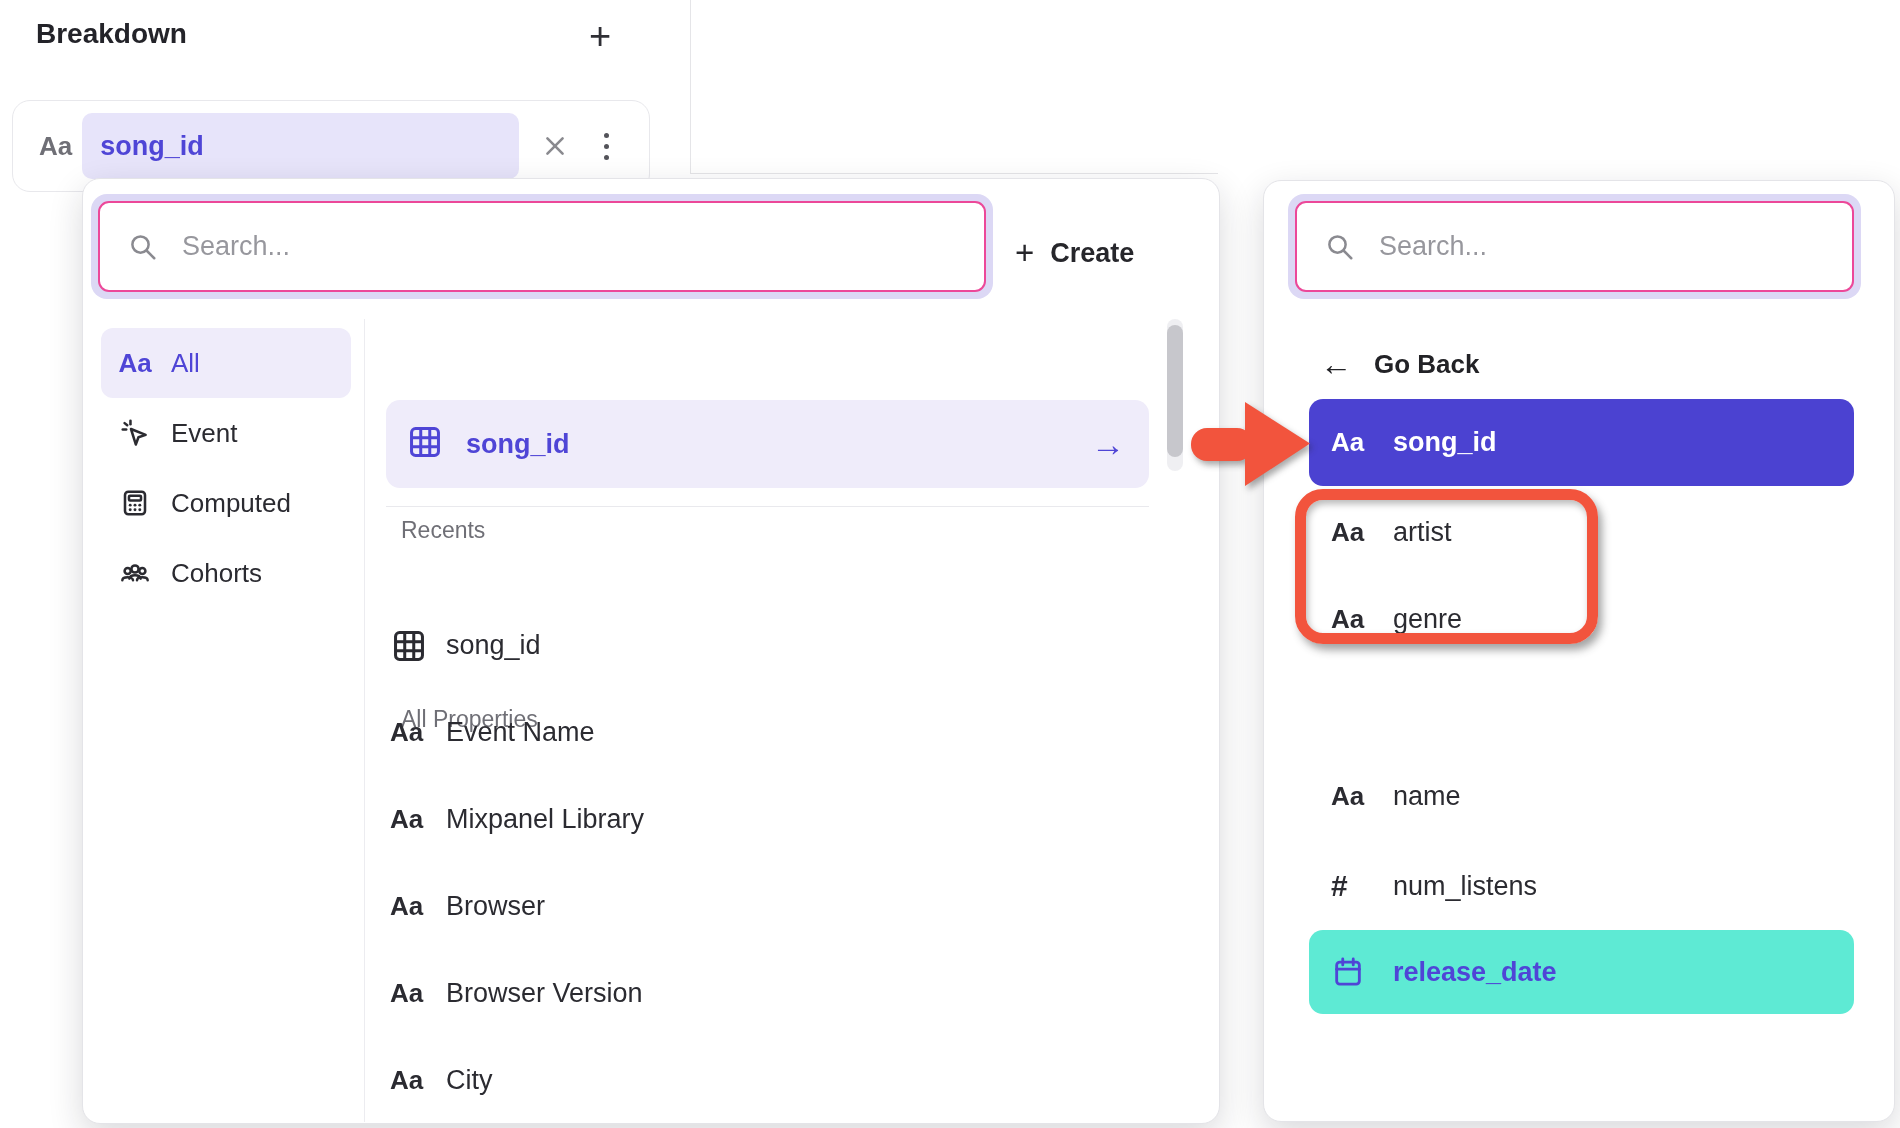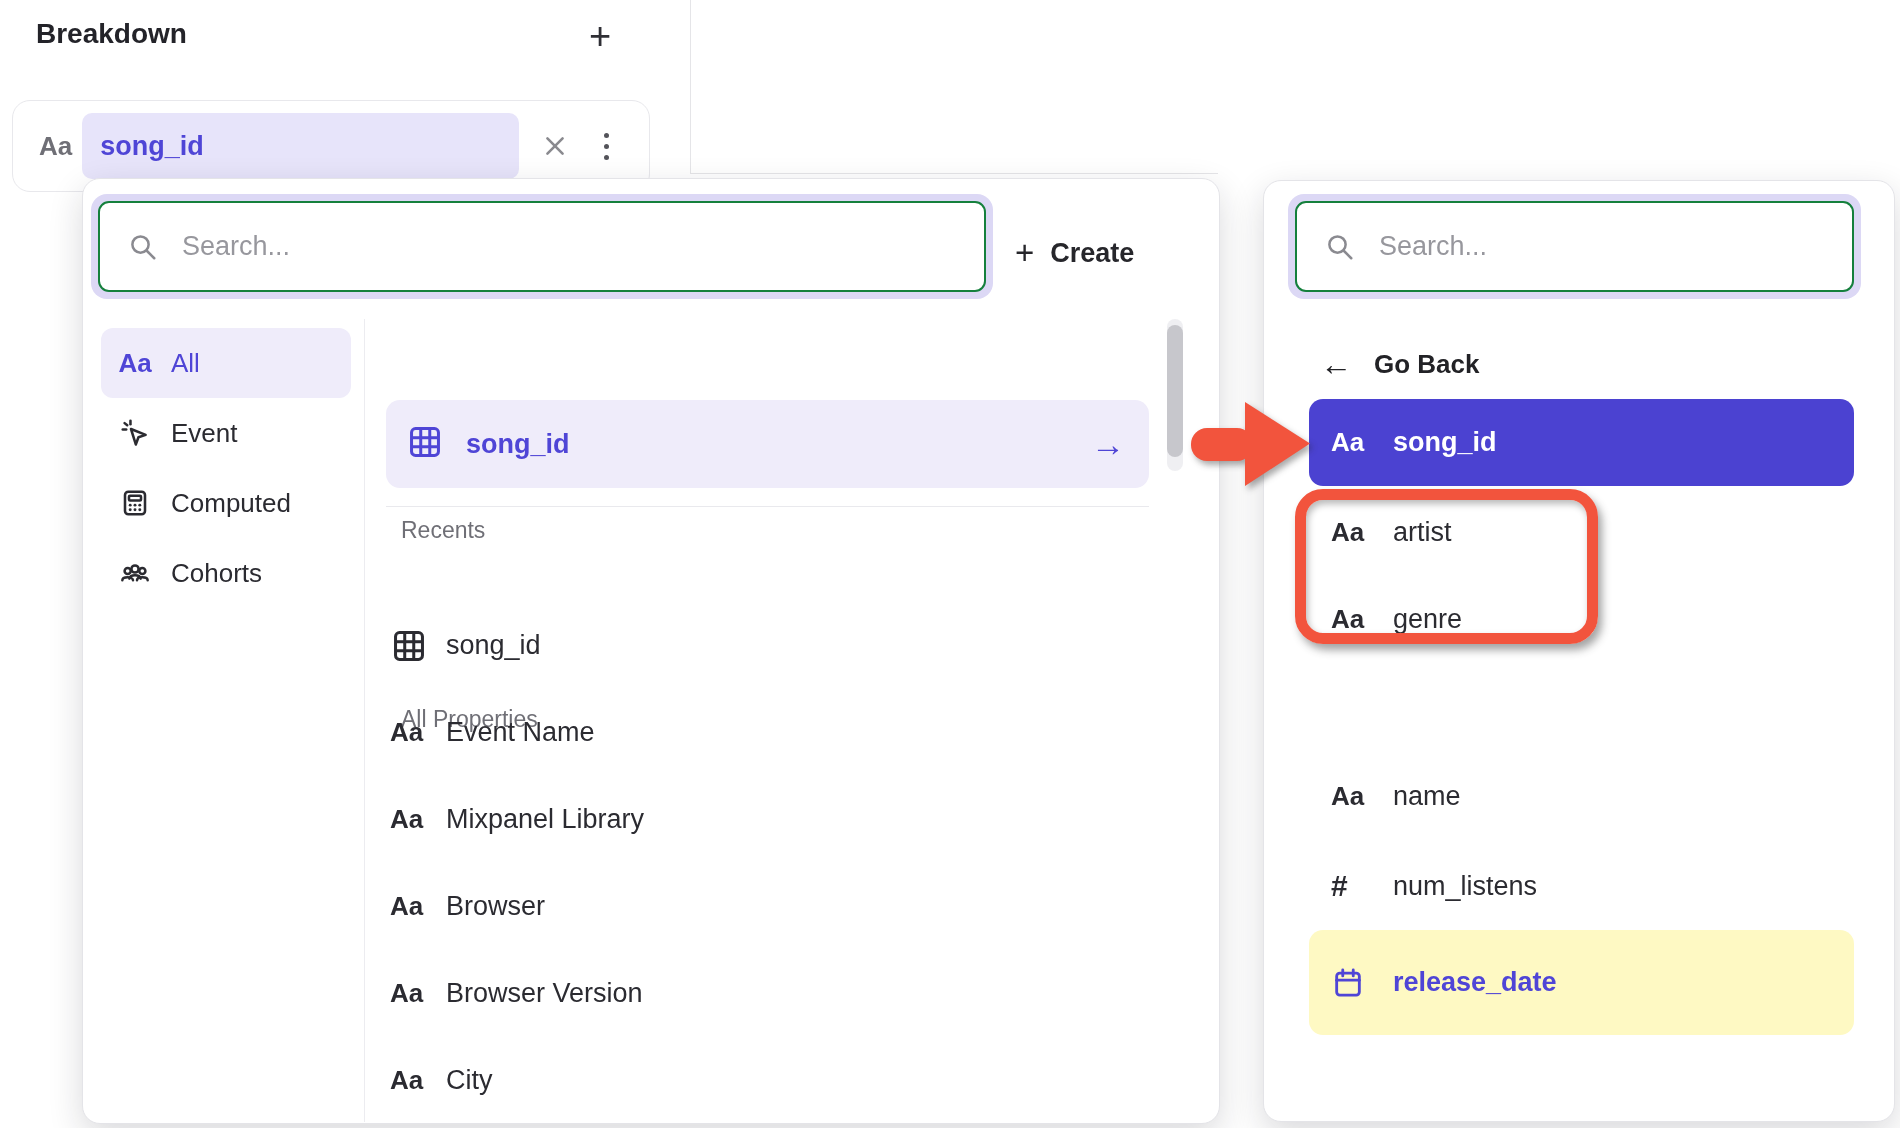--- a/index.html
+++ b/index.html
@@ -28,21 +28,21 @@
   .chip-kebab i{width:5px;height:5px;border-radius:50%;background:#54545a;}
 
   
   .panel{position:absolute;background:#fff;border:1px solid #e4e4e8;border-radius:18px;
          box-shadow:0 12px 34px rgba(25,25,35,.16);z-index:2;}
   .left-panel{left:82px;top:178px;width:1136px;height:944px;}
   .right-panel{left:1263px;top:180px;width:630px;height:940px;}
 
   
   .search-ring{position:absolute;background:#dcd8f5;border-radius:16px;padding:7px;box-sizing:border-box;}
-  .search-box{width:100%;height:100%;background:#fff;border:2px solid #15803d;border-radius:11px;
+  .search-box{width:100%;height:100%;background:#fff;border:2px solid #ec4899;border-radius:11px;
               display:flex;align-items:center;box-sizing:border-box;}
   .search-box svg{margin-left:28px;flex:0 0 auto;}
   .search-box input{border:none;outline:none;margin-left:22px;font-size:27px;width:70%;
                     font-family:"Liberation Sans",sans-serif;color:#3a3a40;background:transparent;}
   .search-box input::placeholder{color:#97979d;}
 
   .create-btn{position:absolute;left:932px;top:46px;height:56px;display:flex;align-items:center;
               gap:16px;cursor:pointer;}
   .create-plus{font-size:33px;font-weight:400;color:#26262b;}
   .create-label{font-size:27px;font-weight:600;color:#26262b;}
@@ -79,21 +79,21 @@
   
   .goback{position:absolute;left:56px;top:158px;height:50px;display:flex;align-items:center;gap:22px;cursor:pointer;}
   .goback .arr{font-size:32px;color:#222226;}
   .goback .lbl{font-size:26px;font-weight:600;color:#222226;}
 
   .rrow{position:absolute;left:45px;width:545px;display:flex;align-items:center;cursor:pointer;}
   .rrow .ic{width:40px;margin-left:22px;display:flex;align-items:center;flex:0 0 auto;}
   .rrow .lbl{margin-left:22px;font-size:27px;font-weight:500;color:#2b2b31;}
   .rrow.selected{background:#4b42d1;border-radius:14px;height:87px;}
   .rrow.selected .aa,.rrow.selected .lbl{color:#fff;font-weight:600;}
-  .rrow.highlight{background:#fef9c3;border-radius:14px;height:105px;}
+  .rrow.highlight{background:#5eead4;border-radius:14px;height:84px;}
   .rrow.highlight .lbl{color:#4f45d6;font-weight:600;}
   .hash{font-size:30px;font-weight:600;color:#2b2b31;}
   .bool{display:flex;align-items:center;gap:4px;}
   .bool .o{width:13px;height:13px;border:3.5px solid #2b2b31;border-radius:50%;box-sizing:border-box;width:16px;height:16px;}
   .bool .f{width:17px;height:17px;border-radius:50%;background:#2b2b31;}
 
   
   .red-arrow{position:absolute;left:1185px;top:398px;z-index:5;
              filter:drop-shadow(3px 4px 3px rgba(30,30,30,.38));}
   .red-box{position:absolute;left:1295px;top:489px;width:303px;height:155px;box-sizing:border-box;

